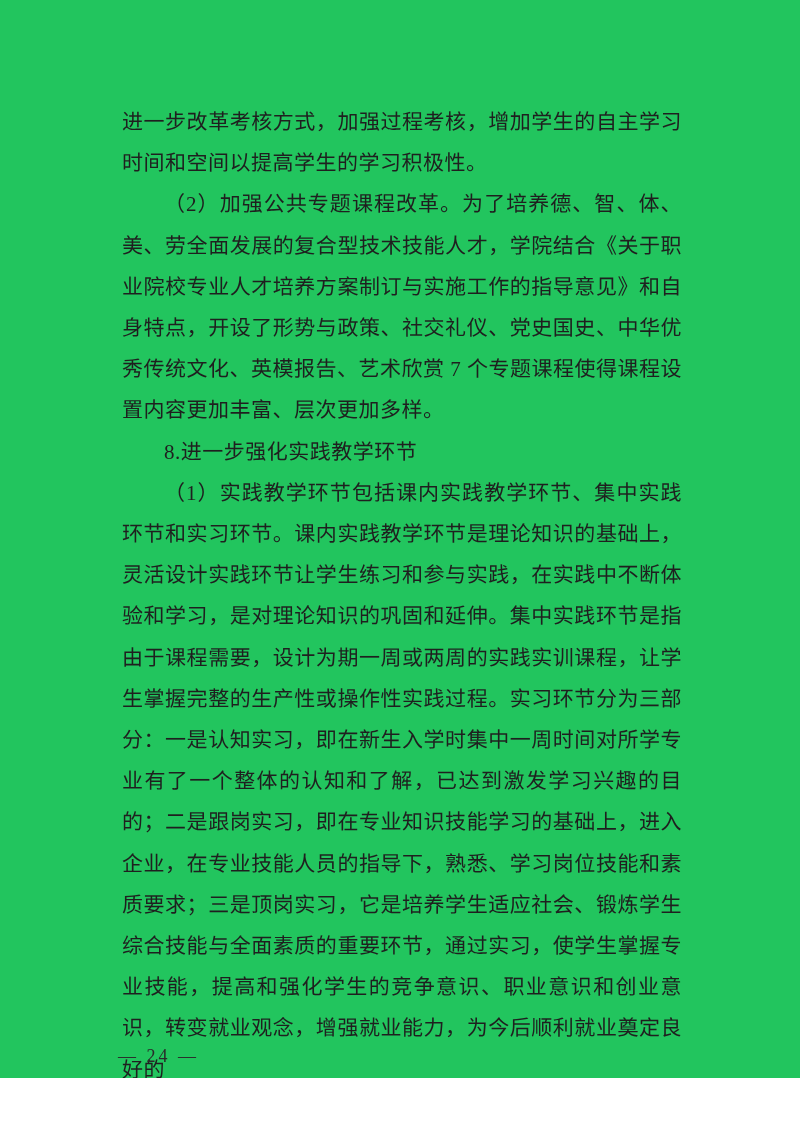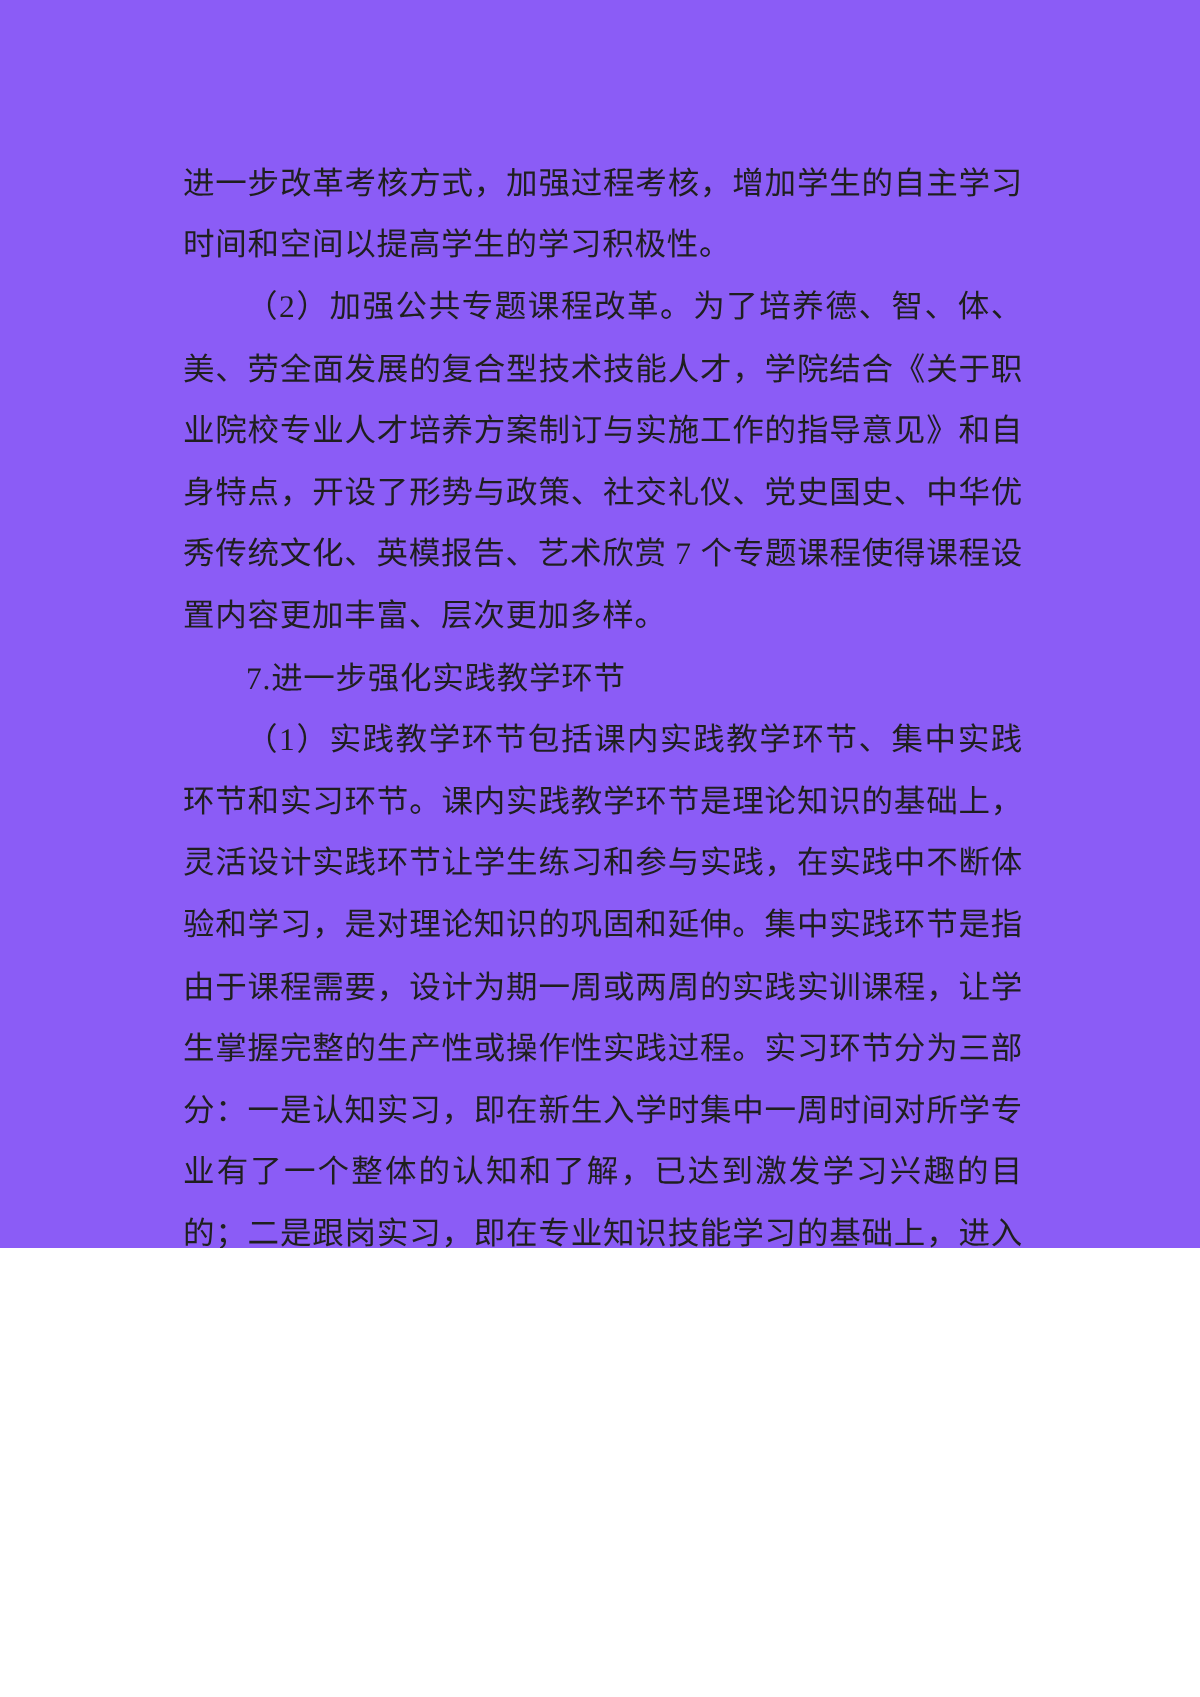--- a/index.html
+++ b/index.html
@@ -3,22 +3,22 @@
 <meta charset="utf-8">
 <style>
   html, body {
     margin: 0;
     padding: 0;
     background: #ffffff;
   }
   .page {
     position: relative;
     width: 800px;
-    height: 832px;
-    background: #8b5cf6;
+    height: 1078px;
+    background: #22c55e;
     overflow: hidden;
     font-family: "Liberation Serif", "DejaVu Serif", serif;
   }
   .content {
     position: absolute;
     left: 122px;
     top: 102px;
     width: 560px;
     color: #1f1f1f;
     font-size: 21px;
@@ -47,17 +47,17 @@
     font-family: Liberation Serif, serif;
   }
 </style>
 </head>
 <body>
 
 <div class="page">
   <div class="content">
     <p>进一步改革考核方式，加强过程考核，增加学生的自主学习时间和空间以提高学生的学习积极性。</p>
     <p class="indent">（2）加强公共专题课程改革。为了培养德、智、体、美、劳全面发展的复合型技术技能人才，学院结合《关于职业院校专业人才培养方案制订与实施工作的指导意见》和自身特点，开设了形势与政策、社交礼仪、党史国史、中华优秀传统文化、英模报告、艺术欣赏 7 个专题课程使得课程设置内容更加丰富、层次更加多样。</p>
-    <p class="heading">7.进一步强化实践教学环节</p>
+    <p class="heading">8.进一步强化实践教学环节</p>
     <p class="indent">（1）实践教学环节包括课内实践教学环节、集中实践环节和实习环节。课内实践教学环节是理论知识的基础上，灵活设计实践环节让学生练习和参与实践，在实践中不断体验和学习，是对理论知识的巩固和延伸。集中实践环节是指由于课程需要，设计为期一周或两周的实践实训课程，让学生掌握完整的生产性或操作性实践过程。实习环节分为三部分：一是认知实习，即在新生入学时集中一周时间对所学专业有了一个整体的认知和了解，已达到激发学习兴趣的目的；二是跟岗实习，即在专业知识技能学习的基础上，进入企业，在专业技能人员的指导下，熟悉、学习岗位技能和素质要求；三是顶岗实习，它是培养学生适应社会、锻炼学生综合技能与全面素质的重要环节，通过实习，使学生掌握专业技能，提高和强化学生的竞争意识、职业意识和创业意识，转变就业观念，增强就业能力，为今后顺利就业奠定良好的</p>
   </div>
   <div class="page-footer">— 24 —</div>
 </div>
 
 </body></html>

